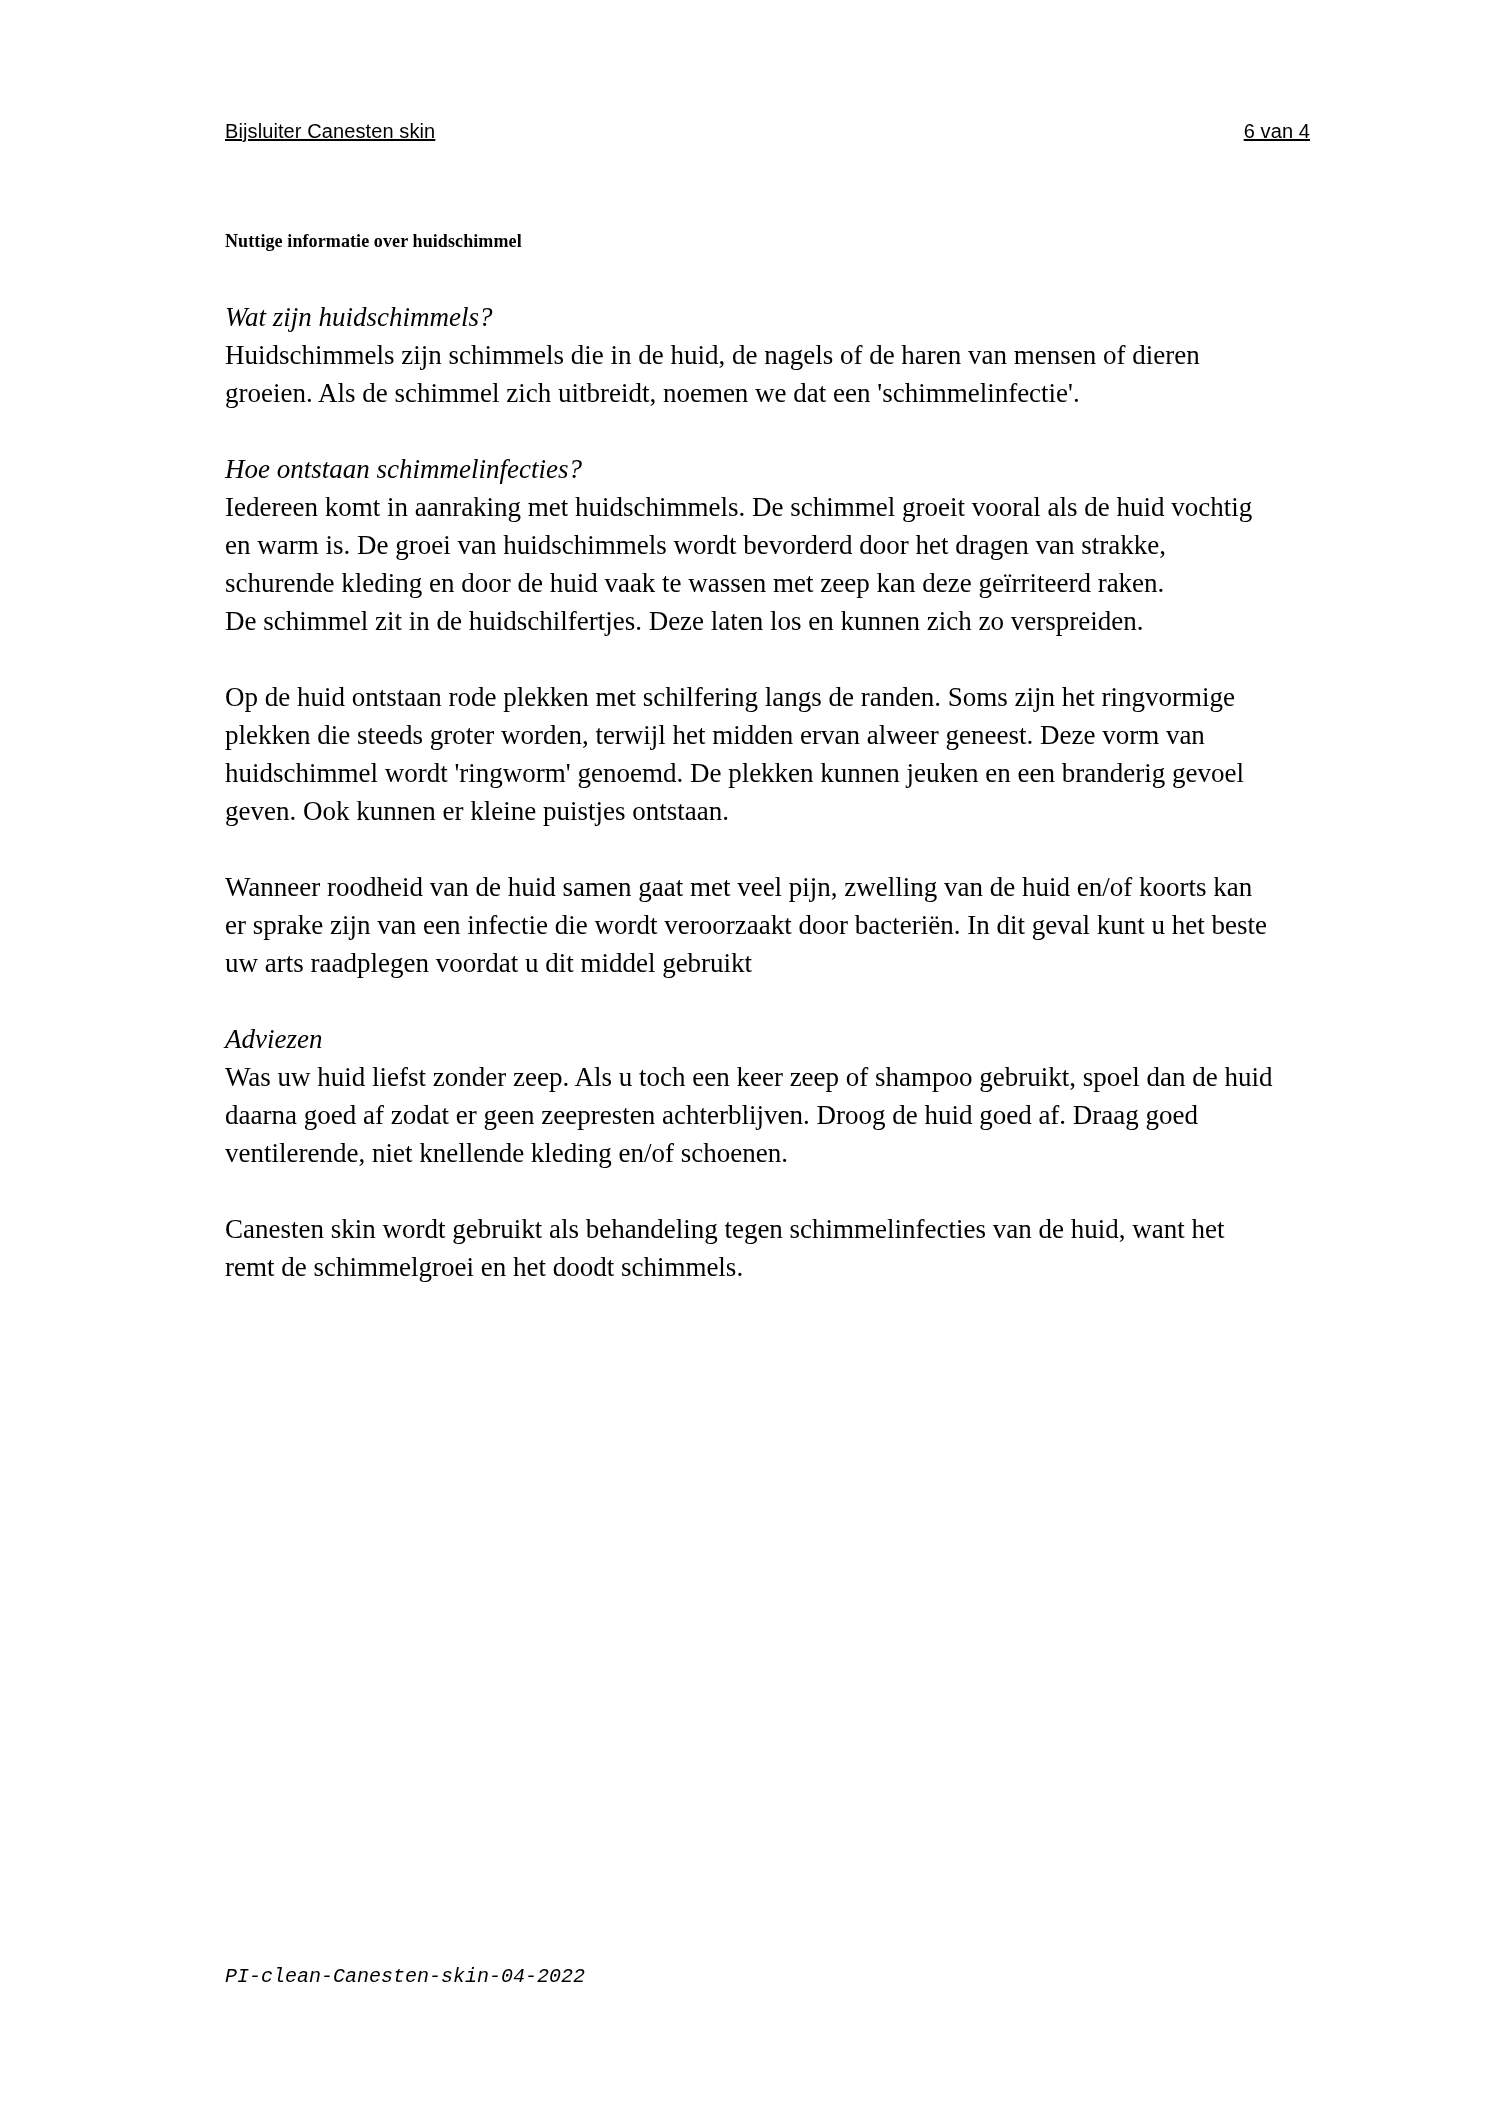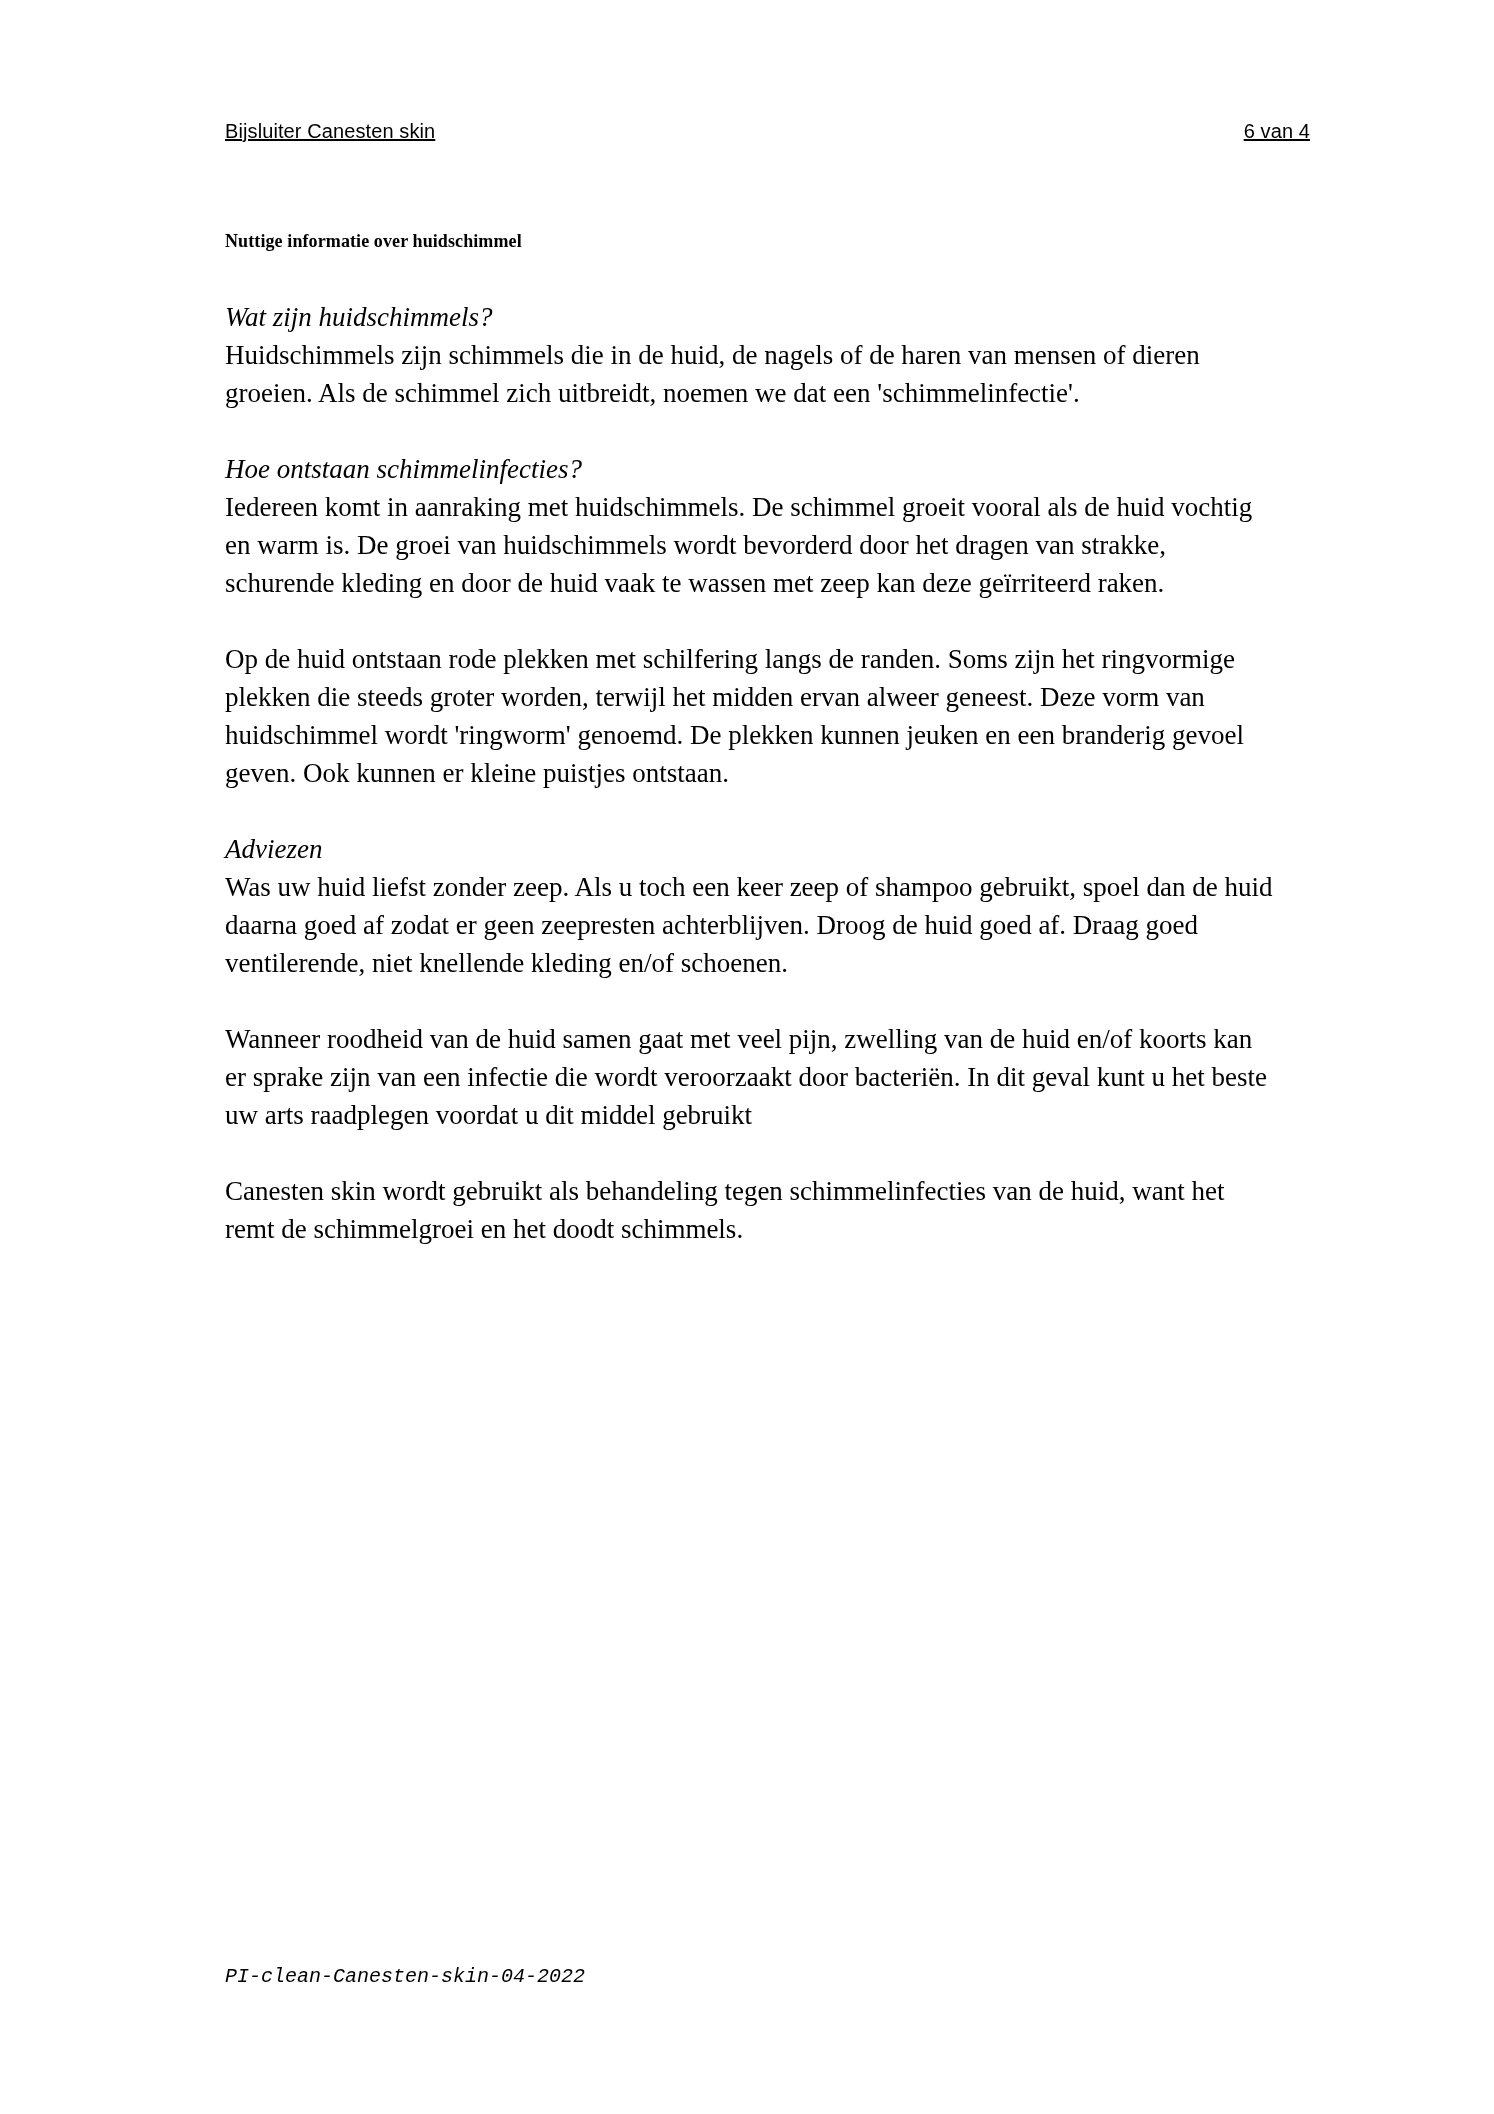--- a/index.html
+++ b/index.html
@@ -100,33 +100,34 @@
     <h1 class="doc-title">Nuttige informatie over huidschimmel</h1>
 
     <div class="block">
       <p class="sub-head">Wat zijn huidschimmels?</p>
       <p class="para">Huidschimmels zijn schimmels die in de huid, de nagels of de haren van mensen of dieren groeien. Als de schimmel zich uitbreidt, noemen we dat een 'schimmelinfectie'.</p>
     </div>
 
     <div class="block">
       <p class="sub-head">Hoe ontstaan schimmelinfecties?</p>
       <p class="para">Iedereen komt in aanraking met huidschimmels. De schimmel groeit vooral als de huid vochtig en warm is. De groei van huidschimmels wordt bevorderd door het dragen van strakke, schurende kleding en door de huid vaak te wassen met zeep kan deze geïrriteerd raken.</p>
+      <p class="para">De schimmel zit in de huidschilfertjes. Deze laten los en kunnen zich zo verspreiden.</p>
     </div>
 
     <div class="block">
       <p class="para">Op de huid ontstaan rode plekken met schilfering langs de randen. Soms zijn het ringvormige plekken die steeds groter worden, terwijl het midden ervan alweer geneest. Deze vorm van huidschimmel wordt 'ringworm' genoemd. De plekken kunnen jeuken en een branderig gevoel geven. Ook kunnen er kleine puistjes ontstaan.</p>
     </div>
 
     <div class="block">
-      <p class="sub-head">Adviezen</p>
-      <p class="para">Was uw huid liefst zonder zeep. Als u toch een keer zeep of shampoo gebruikt, spoel dan de huid daarna goed af zodat er geen zeepresten achterblijven. Droog de huid goed af. Draag goed ventilerende, niet knellende kleding en/of schoenen.</p>
+      <p class="para">Wanneer roodheid van de huid samen gaat met veel pijn, zwelling van de huid en/of koorts kan er sprake zijn van een infectie die wordt veroorzaakt door bacteriën. In dit geval kunt u het beste uw arts raadplegen voordat u dit middel gebruikt</p>
     </div>
 
     <div class="block">
-      <p class="para">Wanneer roodheid van de huid samen gaat met veel pijn, zwelling van de huid en/of koorts kan er sprake zijn van een infectie die wordt veroorzaakt door bacteriën. In dit geval kunt u het beste uw arts raadplegen voordat u dit middel gebruikt</p>
+      <p class="sub-head">Adviezen</p>
+      <p class="para">Was uw huid liefst zonder zeep. Als u toch een keer zeep of shampoo gebruikt, spoel dan de huid daarna goed af zodat er geen zeepresten achterblijven. Droog de huid goed af. Draag goed ventilerende, niet knellende kleding en/of schoenen.</p>
     </div>
 
     <div class="block">
       <p class="para">Canesten skin wordt gebruikt als behandeling tegen schimmelinfecties van de huid, want het remt de schimmelgroei en het doodt schimmels.</p>
     </div>
 
   </div>
 
   <div class="footer-note">PI-clean-Canesten-skin-04-2022</div>
 

